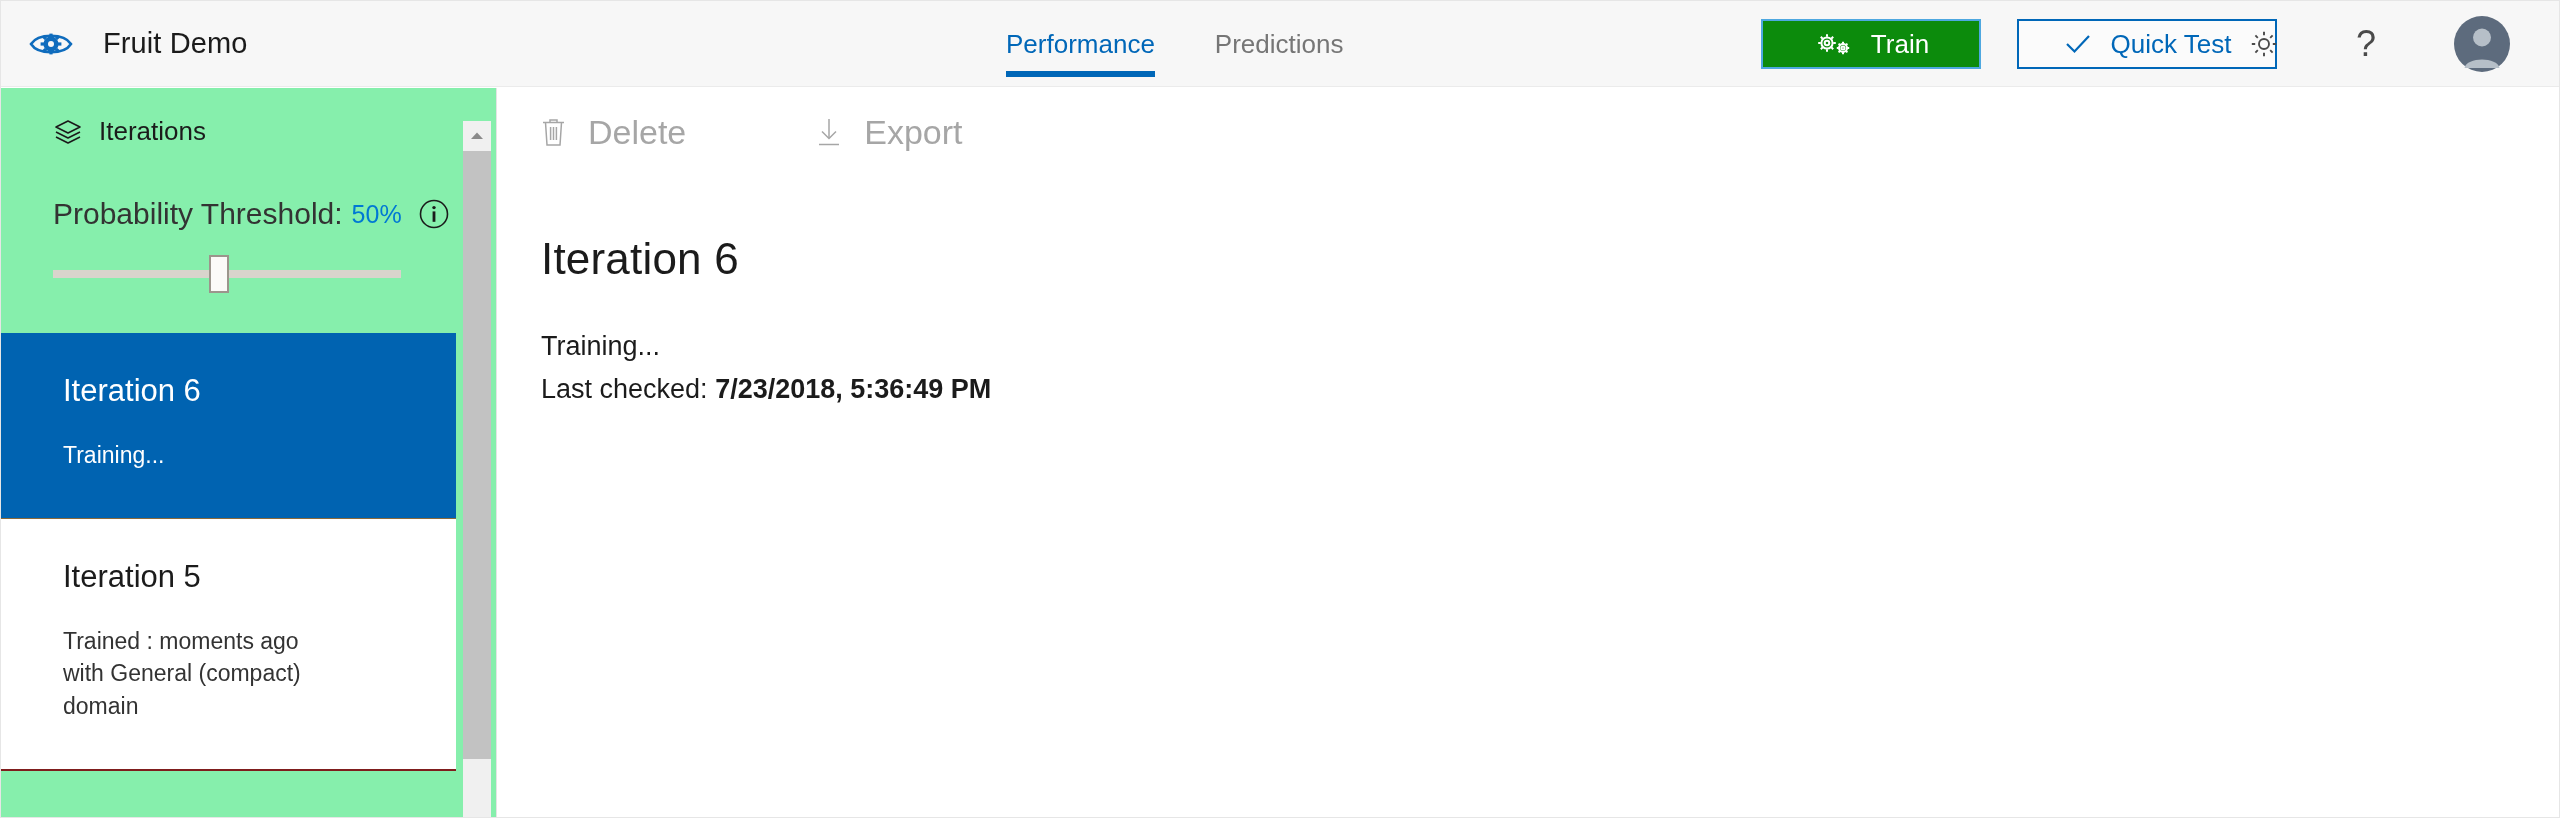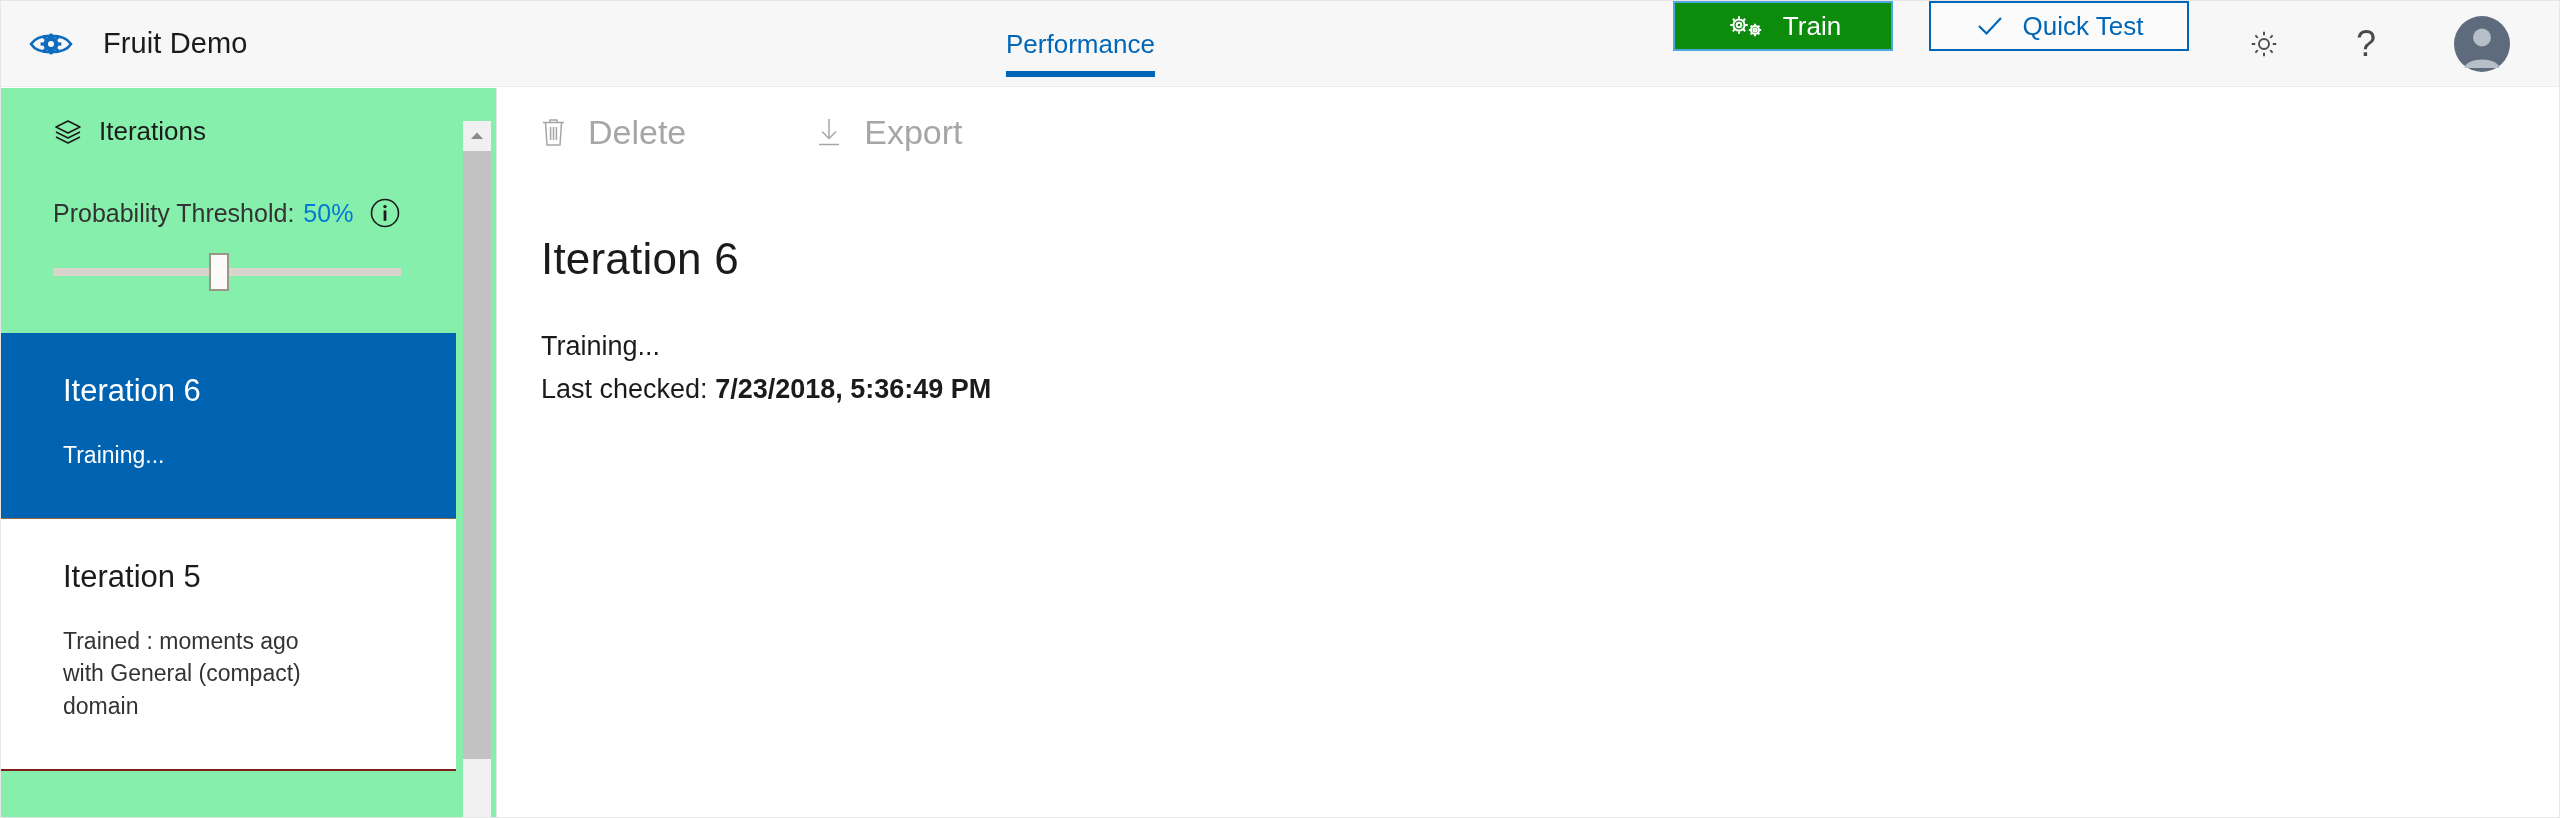--- a/index.html
+++ b/index.html
@@ -48,22 +48,22 @@
     font-family: inherit;
   }
   .nav-tab.active { color: #0067b8; }
   .nav-tab.active::after {
     content: ""; position: absolute;
     left: 30px; right: 30px; bottom: 10px;
     height: 6px; background: #0067b8;
   }
 
   .actions {
-    position: absolute; left: 1672px; top: 0;
-    height: 86px; display: flex; 
+    position: absolute; left: 1760px; top: 0;
+    height: 86px; display: flex; align-items: center;
   }
   .btn {
     display: flex; align-items: center; justify-content: center;
     height: 50px; cursor: pointer;
     font-family: inherit; font-size: 26px;
     white-space: nowrap;
   }
   .btn-train {
     width: 220px;
     background: #0c8b0c; color: #ffffff;
@@ -108,21 +108,21 @@
   .icon-layers { width: 30px; height: 28px; display: block; }
   .side-head-label {
     margin-left: 16px; font-size: 26px; color: #1b1b1b;
     white-space: nowrap;
   }
 
   .threshold {
     padding: 50px 0 0 52px;
     display: flex; align-items: center;
   }
-  .th-label { font-size: 25px; color: #333333; white-space: nowrap; }
+  .th-label { font-size: 30px; color: #333333; white-space: nowrap; }
   .th-value { font-size: 25px; color: #0078d4; margin-left: 9px; }
   .icon-info { width: 32px; height: 32px; display: block; margin-left: 16px; }
 
   .slider-wrap {
     position: relative;
     margin: 24px 0 0 52px;
     width: 348px; height: 38px;
     cursor: pointer;
   }
   .slider-track {
@@ -227,20 +227,21 @@
             <rect x="26.6" y="26.6" width="3.4" height="3.4" transform="rotate(45 28.3 28.3)"></rect>
           </g>
           <circle cx="22" cy="22" r="3" fill="#f7f7f7"></circle>
         </svg>
       </span>
       <span class="brand-title">Fruit Demo</span>
     </div>
 
     <div class="nav">
       <button class="nav-tab active">Performance</button>
+      <button class="nav-tab">Predictions</button>
     </div>
 
     <div class="actions">
       <button class="btn btn-train">
         <span>
           <svg class="icon-gears" viewBox="0 0 42 30">
             <g fill="none" stroke="#ffffff" stroke-width="2">
               <circle cx="14" cy="14" r="5.6"></circle>
               <circle cx="14" cy="14" r="2.3"></circle>
               <path d="M14 5.2 v2.6 M14 20.2 v2.6 M5.2 14 h2.6 M20.2 14 h2.6

